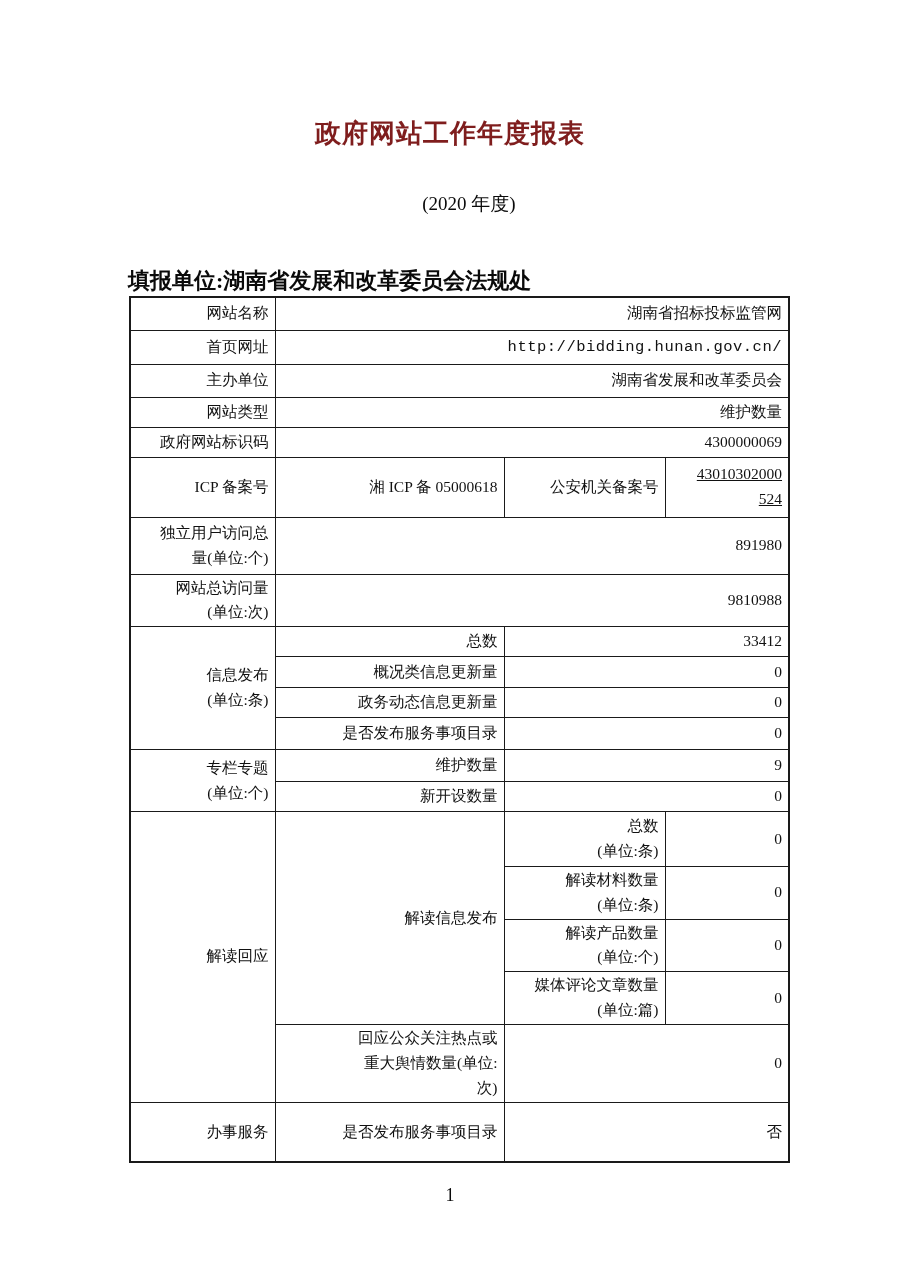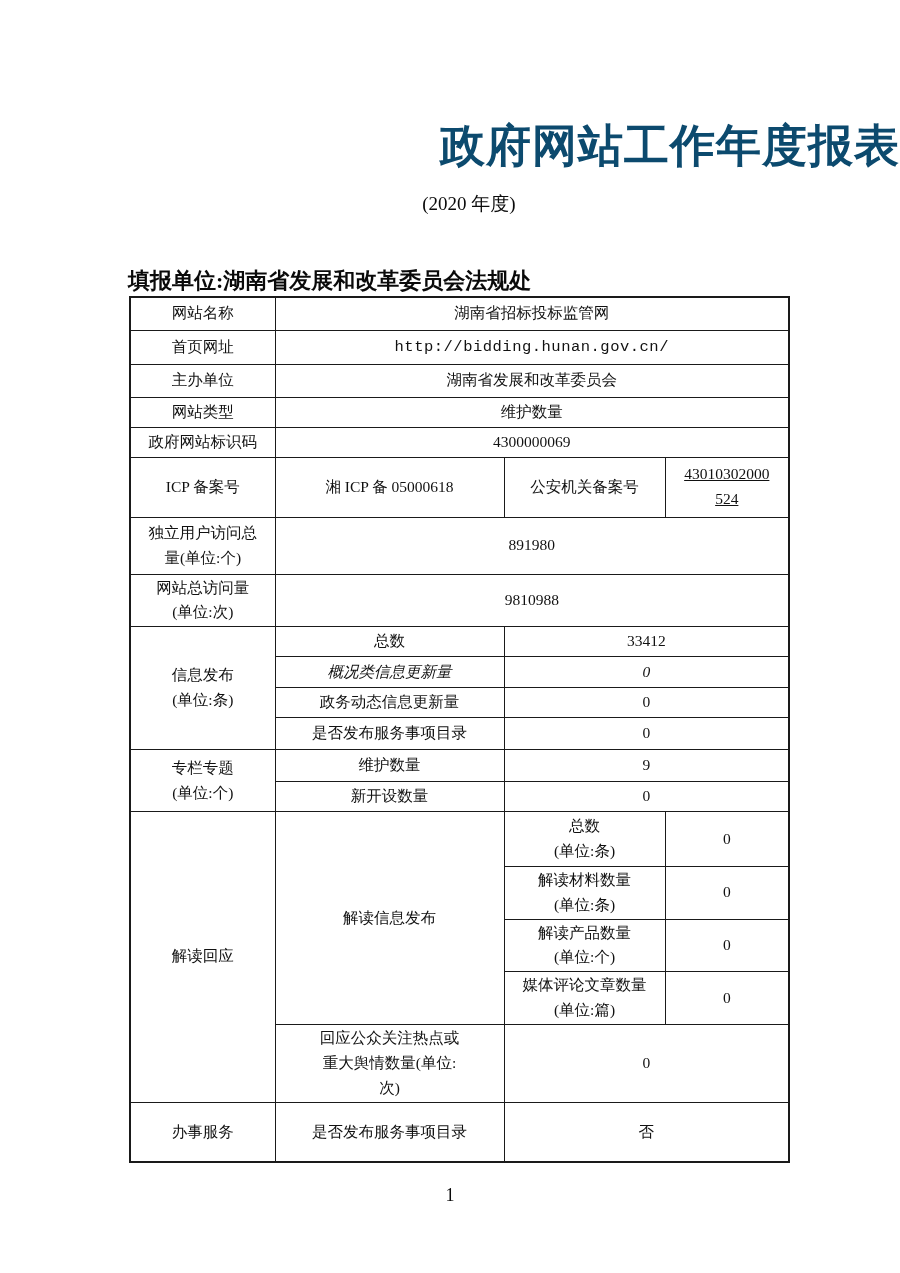--- a/index.html
+++ b/index.html
@@ -14,26 +14,26 @@
     background: #ffffff;
     color: #111111;
     font-family: "Liberation Serif", "DejaVu Serif", serif;
     overflow: hidden;
   }
   .doc-title {
     position: absolute;
     top: 116px;
     left: 0;
     width: 100%;
-    text-align: right;
+    text-align: center;
     font-family: "Liberation Sans", "DejaVu Sans", sans-serif;
     font-weight: bold;
-    font-size: 45px;
+    font-size: 26px;
     letter-spacing: 1px;
-    color: #0c4a6e;
+    color: #7f1d1d;
   }
   .doc-subtitle {
     position: absolute;
     top: 191px;
     left: 0;
     width: 100%;
     text-align: center;
     font-size: 19px;
     color: #0a0a0a;
     margin-left: 19px;
@@ -50,21 +50,21 @@
     position: absolute;
     top: 296px;
     left: 129px;
     width: 659px;
     border-collapse: collapse;
     table-layout: fixed;
     border: 2px solid #1a1a1a;
   }
   table.report td {
     border: 1px solid #1a1a1a;
-    text-align: center;
+    text-align: right;
     vertical-align: middle;
     font-size: 15.5px;
     line-height: 1.6;
     padding: 1px 6px;
     overflow: hidden;
     color: #111111;
   }
   .col1 { width: 145px; }
   .col2 { width: 229px; }
   .col3 { width: 161px; }
@@ -73,21 +73,21 @@
   
   tbody tr:nth-child(1)  { height: 33px; }
   tbody tr:nth-child(2)  { height: 34px; }
   tbody tr:nth-child(3)  { height: 33px; }
   tbody tr:nth-child(4)  { height: 30px; }
   tbody tr:nth-child(5)  { height: 30px; }
   tbody tr:nth-child(6)  { height: 60px; padding-left: 12px; }
   tbody tr:nth-child(7)  { height: 57px; }
   tbody tr:nth-child(8)  { height: 47px; }
   tbody tr:nth-child(9)  { height: 30px; }
-  tbody tr:nth-child(10) { height: 31px; font-style: italic; }
+  tbody tr:nth-child(10) { height: 31px; }
   tbody tr:nth-child(11) { height: 30px; }
   tbody tr:nth-child(12) { height: 32px; }
   tbody tr:nth-child(13) { height: 32px; }
   tbody tr:nth-child(14) { height: 30px; }
   tbody tr:nth-child(15) { height: 55px; }
   tbody tr:nth-child(16) { height: 50px; }
   tbody tr:nth-child(17) { height: 52px; }
   tbody tr:nth-child(18) { height: 53px; }
   tbody tr:nth-child(19) { height: 76px; }
   tbody tr:nth-child(20) { height: 60px; }

